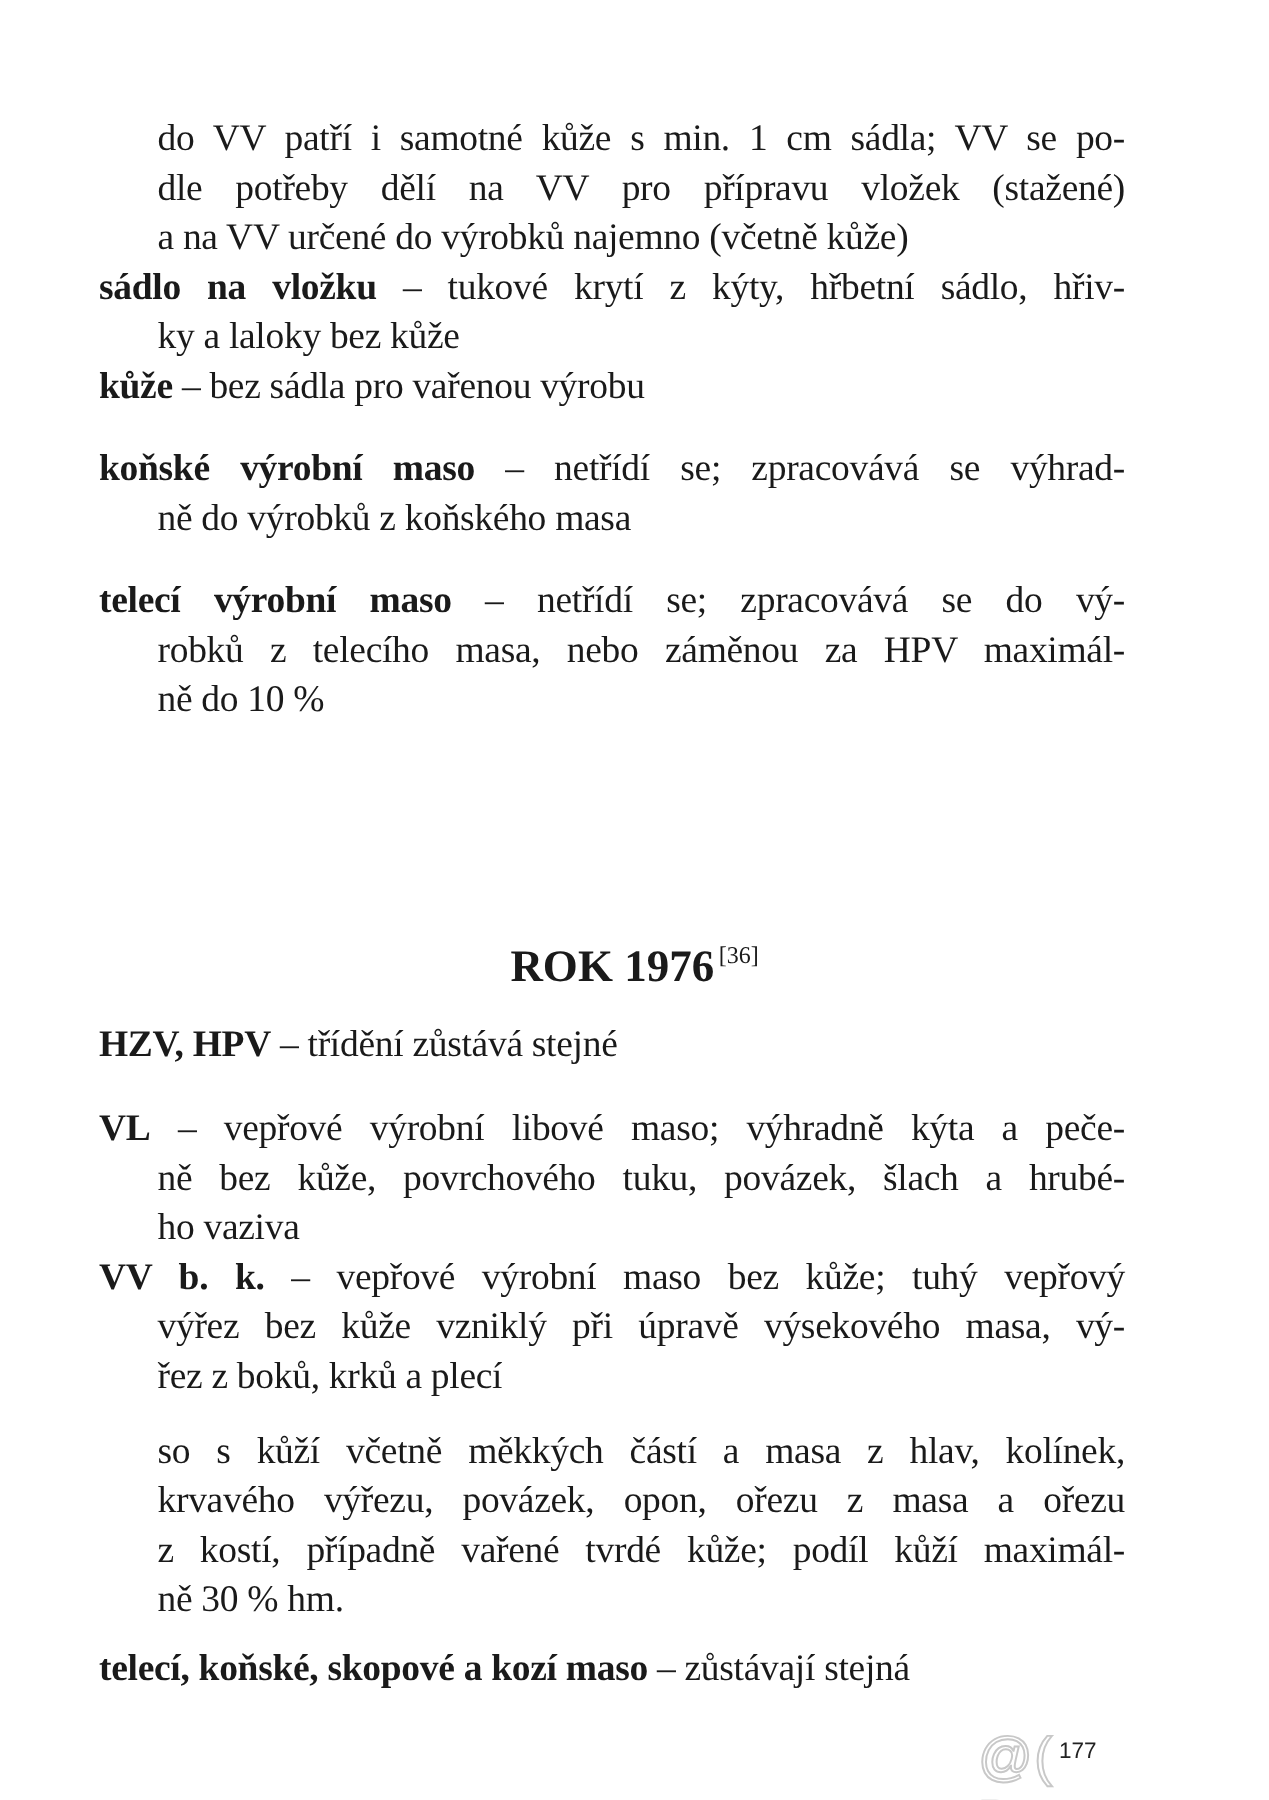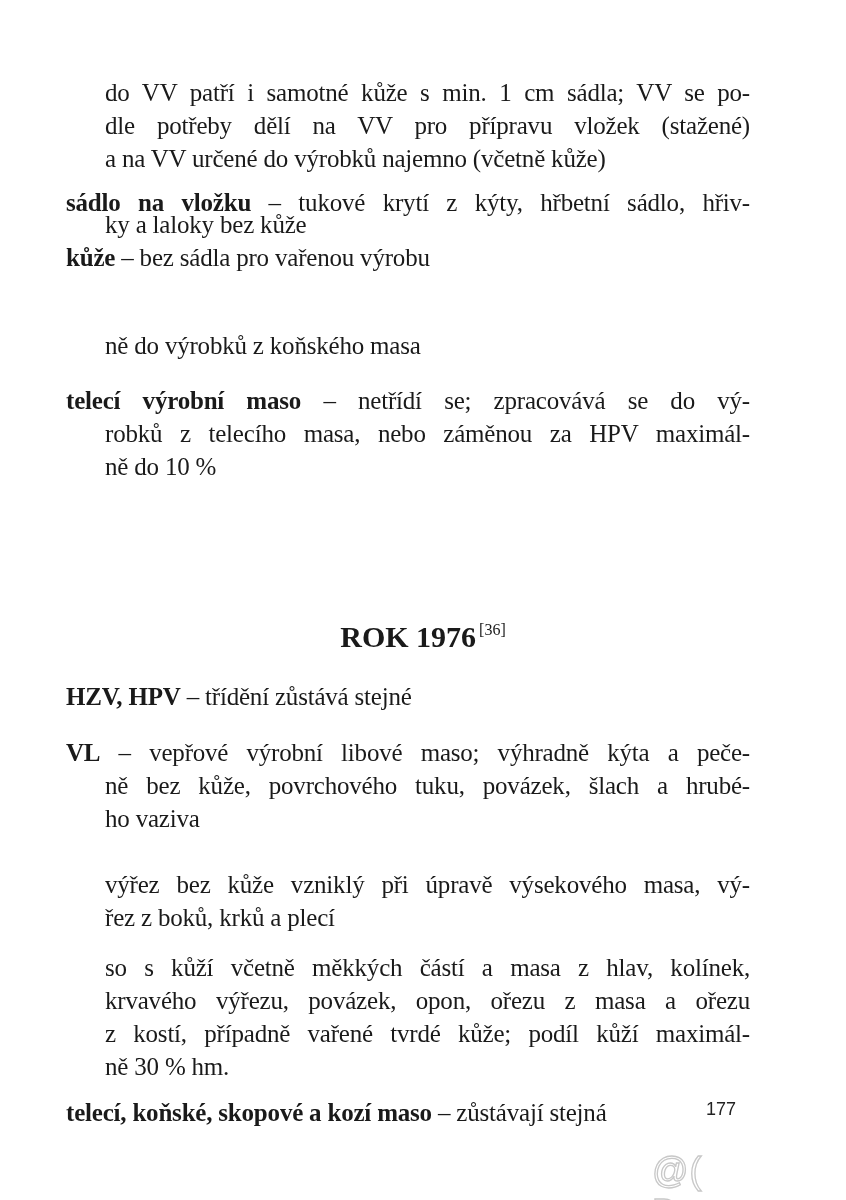--- a/index.html
+++ b/index.html
@@ -10,58 +10,60 @@
   .page { position: absolute; left: 0; top: 0; width: 846px; height: 1200px; }
   .line {
     position: absolute; left: 66px; width: 684px; font-size: 25px; line-height: 33px;
     white-space: nowrap; letter-spacing: -0.2px;
   }
   .ind { left: 105px; width: 645px; }
   .just { text-align: justify; text-align-last: justify; }
   .term { font-weight: bold; }
   .heading {
     position: absolute; left: 0; width: 846px; top: 610px; text-align: center;
-    font-size: 30px; font-weight: bold; line-height: 39px;
+    font-size: 30px; font-weight: bold; line-height: 56px;
   }
   .heading sup { font-size: 16px; font-weight: normal; vertical-align: 12px; margin-left: 3px; }
-  .pagenum { position: absolute; left: 706px; top: 1099px; font-family: "Liberation Sans", sans-serif; font-size: 18px; color: #222; }
+  .pagenum { position: absolute; left: 706px; top: 1159px; font-family: "Liberation Sans", sans-serif; font-size: 15px; color: #222; }
   .watermark {
     position: absolute; left: 652px; top: 1150px; font-family: "Liberation Sans", sans-serif;
     font-size: 36px; color: transparent; -webkit-text-stroke: 1.3px #c8c8c8; letter-spacing: 1px;
   }
 </style>
 </head>
 <body>
 
 <div class="page">
 
   <div class="line ind just" style="top:76px">do VV patří i samotné kůže s min. 1 cm sádla; VV se po-</div>
   <div class="line ind just" style="top:109px">dle potřeby dělí na VV pro přípravu vložek (stažené)</div>
   <div class="line ind" style="top:142px">a na VV určené do výrobků najemno (včetně kůže)</div>
 
-  <div class="line just" style="top:186px"><span class="term">sádlo na vložku</span><span> – tukové krytí z kýty, hřbetní sádlo, hřiv-</span></div>
+  <div class="line just" style="top:175px"><span class="term">sádlo na vložku</span><span> – tukové krytí z kýty, hřbetní sádlo, hřiv-</span></div>
   <div class="line ind" style="top:208px">ky a laloky bez kůže</div>
 
   <div class="line" style="top:241px"><span class="term">kůže</span><span> – bez sádla pro vařenou výrobu</span></div>
 
+  <div class="line just" style="top:296px"><span class="term">koňské výrobní maso</span><span> – netřídí se; zpracovává se výhrad-</span></div>
   <div class="line ind" style="top:329px">ně do výrobků z koňského masa</div>
 
   <div class="line just" style="top:384px"><span class="term">telecí výrobní maso</span><span> – netřídí se; zpracovává se do vý-</span></div>
   <div class="line ind just" style="top:417px">robků z telecího masa, nebo záměnou za HPV maximál-</div>
   <div class="line ind" style="top:450px">ně do 10 %</div>
 
 
   <div class="heading"><span>ROK 1976</span><sup>[36]</sup></div>
 
   <div class="line" style="top:680px"><span class="term">HZV, HPV</span><span> – třídění zůstává stejné</span></div>
 
   <div class="line just" style="top:736px"><span class="term">VL</span><span> – vepřové výrobní libové maso; výhradně kýta a peče-</span></div>
   <div class="line ind just" style="top:769px">ně bez kůže, povrchového tuku, povázek, šlach a hrubé-</div>
   <div class="line ind" style="top:802px">ho vaziva</div>
 
+  <div class="line just" style="top:835px"><span class="term">VV b. k.</span><span> – vepřové výrobní maso bez kůže; tuhý vepřový</span></div>
   <div class="line ind just" style="top:868px">výřez bez kůže vzniklý při úpravě výsekového masa, vý-</div>
   <div class="line ind" style="top:901px">řez z boků, krků a plecí</div>
 
   <div class="line ind just" style="top:951px">so s kůží včetně měkkých částí a masa z hlav, kolínek,</div>
   <div class="line ind just" style="top:984px">krvavého výřezu, povázek, opon, ořezu z masa a ořezu</div>
   <div class="line ind just" style="top:1017px">z kostí, případně vařené tvrdé kůže; podíl kůží maximál-</div>
   <div class="line ind" style="top:1050px">ně 30 % hm.</div>
 
   <div class="line" style="top:1096px"><span class="term">telecí, koňské, skopové a kozí maso</span><span> – zůstávají stejná</span></div>
 

